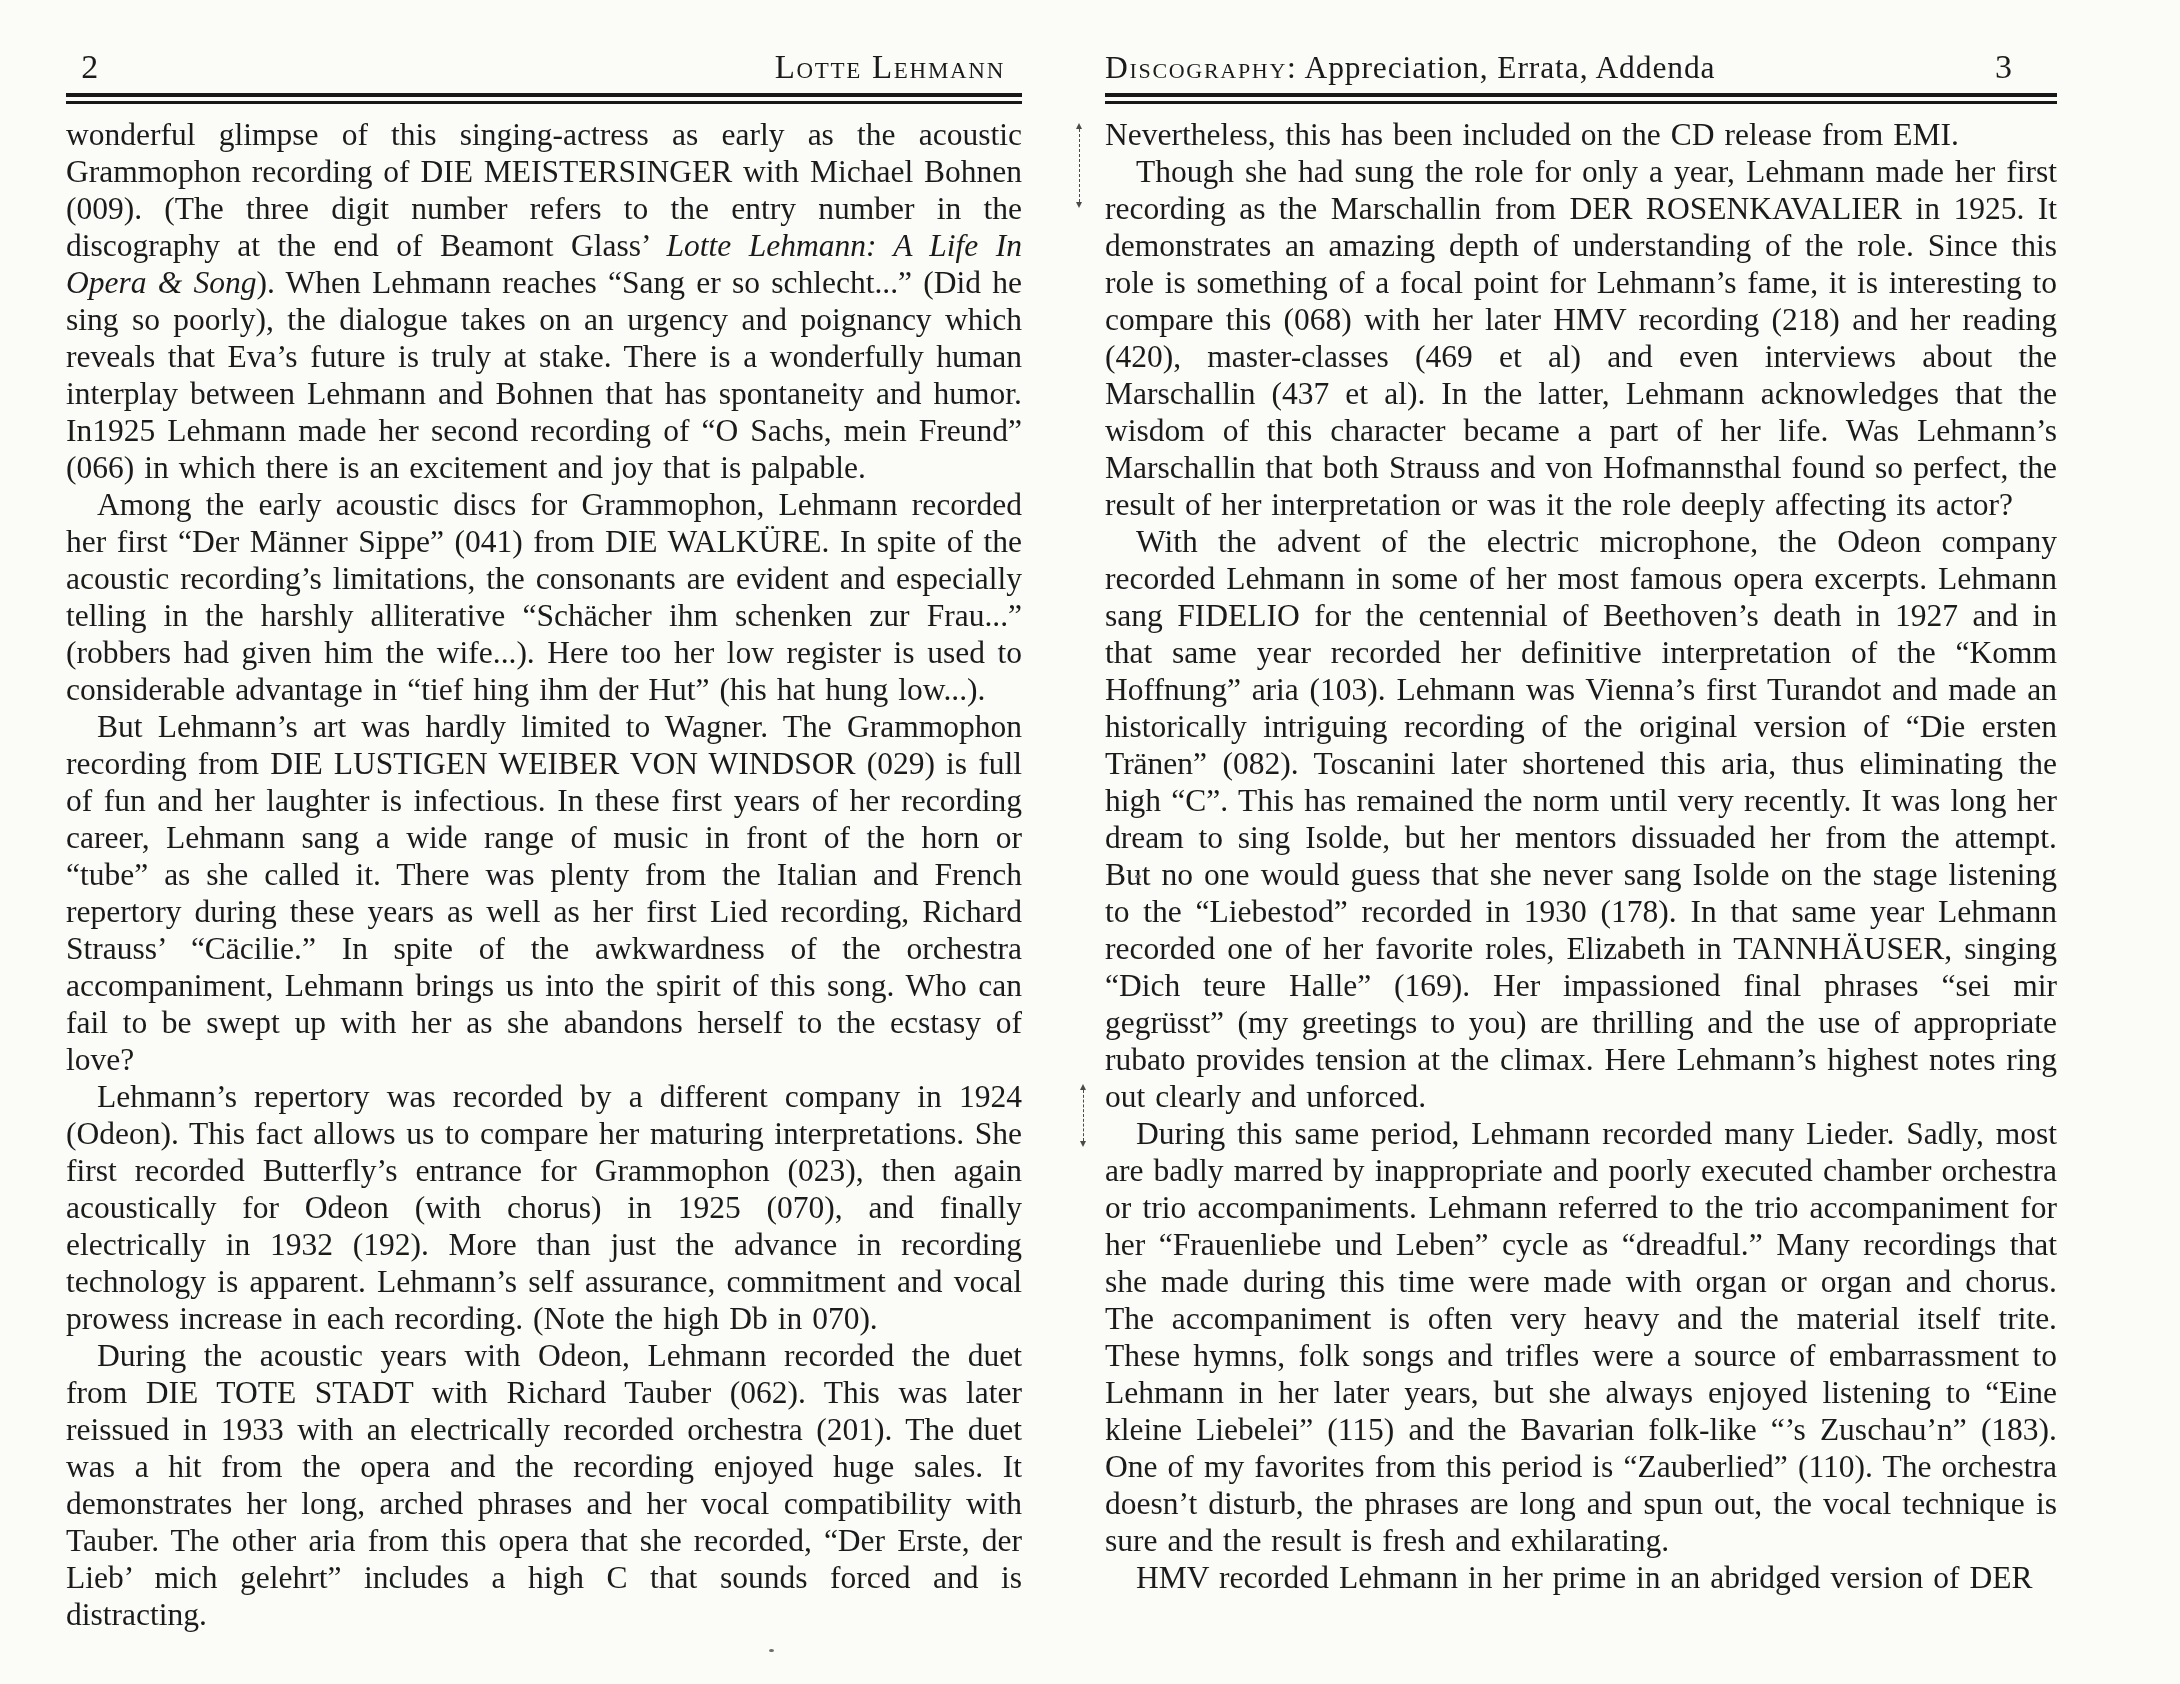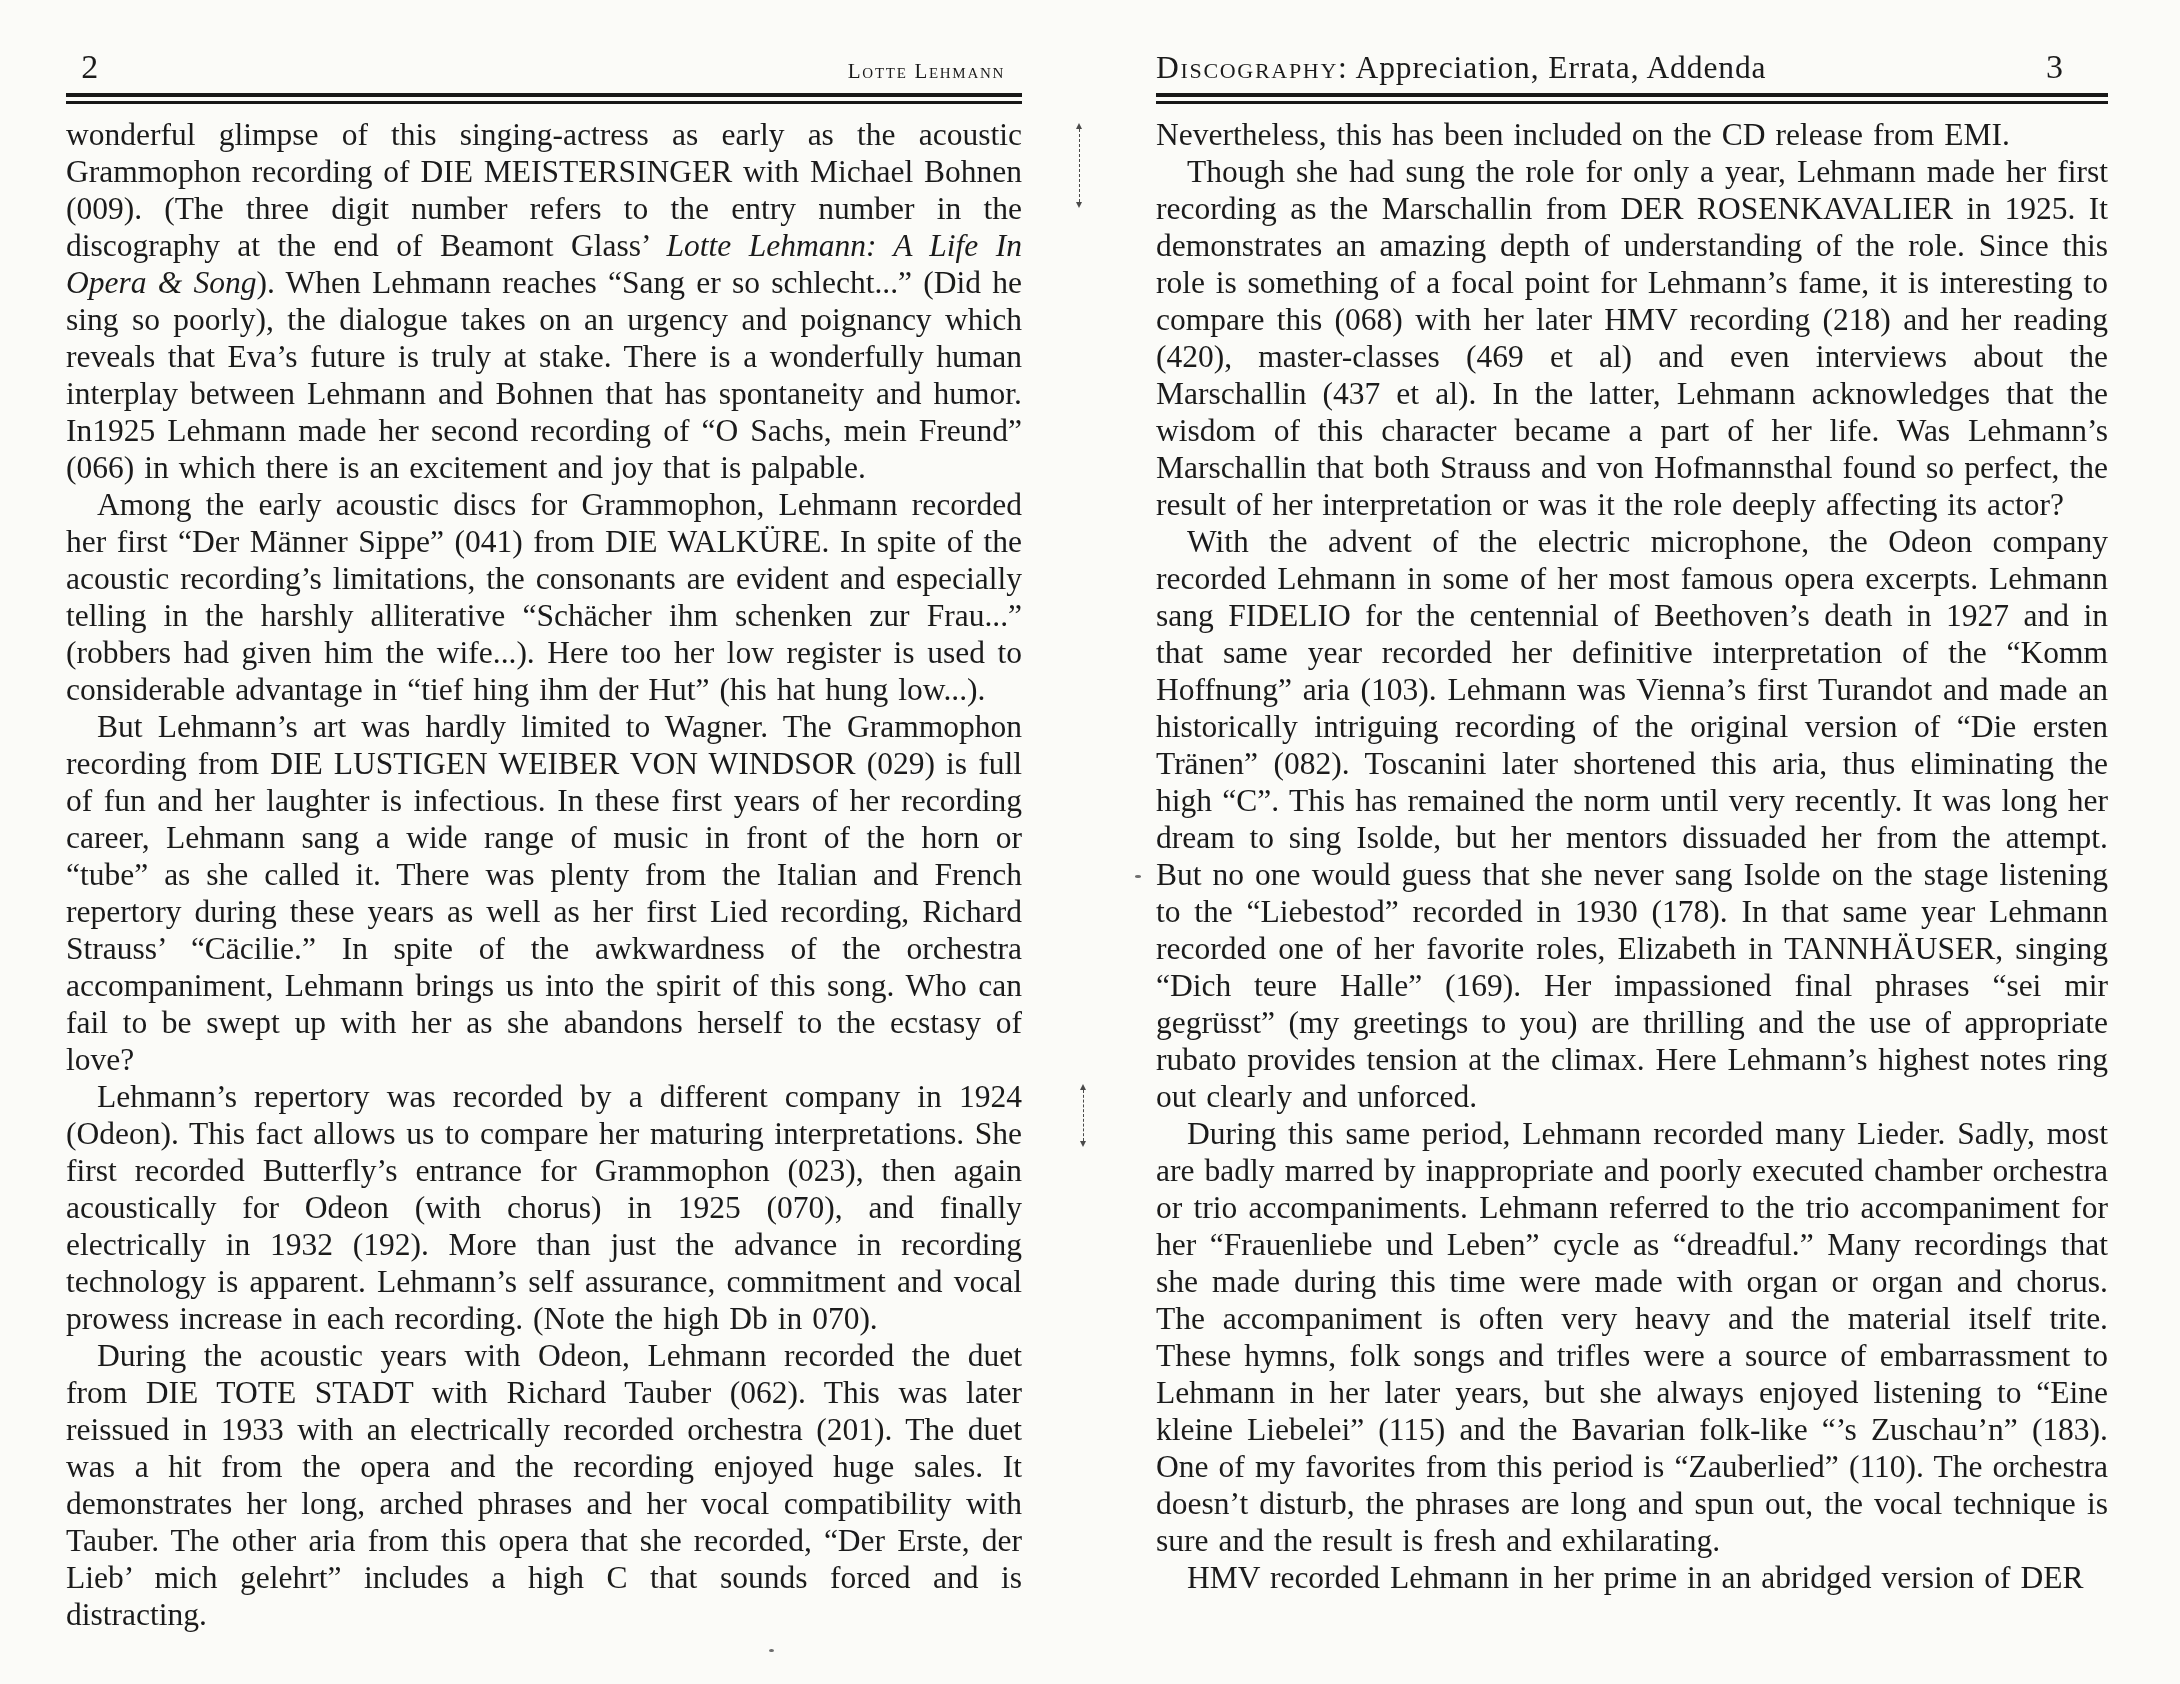--- a/index.html
+++ b/index.html
@@ -10,38 +10,38 @@
     background: #fbfbf8;
     color: #1b1b1b;
     font-family: "Liberation Serif", "DejaVu Serif", serif;
     overflow: hidden;
   }
   .page {
     position: absolute;
     top: 0;
   }
   .page-left  { left: 66px;   width: 956px; }
-  .page-right { left: 1156px; width: 952px; }
+  .page-right { left: 1105px; width: 952px; }
 
   .header-row {
     display: flex;
     justify-content: space-between;
     align-items: baseline;
     margin-top: 48px;
     white-space: nowrap;
   }
   .page-number {
     font-size: 34px;
     letter-spacing: 0.9px;
   }
   .page-left  .page-number { margin-left: 15.3px; }
   .page-right .page-number { margin-right: 44px; }
   .running-header {
     font-variant: small-caps;
-    font-size: 21px;
+    font-size: 33px;
     letter-spacing: 1.7px;
     margin-right: 17px;
   }
   .chapter-header {
     font-size: 31.5px;
     letter-spacing: 0.9px;
   }
   .chapter-header .sc { font-variant: small-caps; letter-spacing: 1.7px; }
 
   .double-rule {

